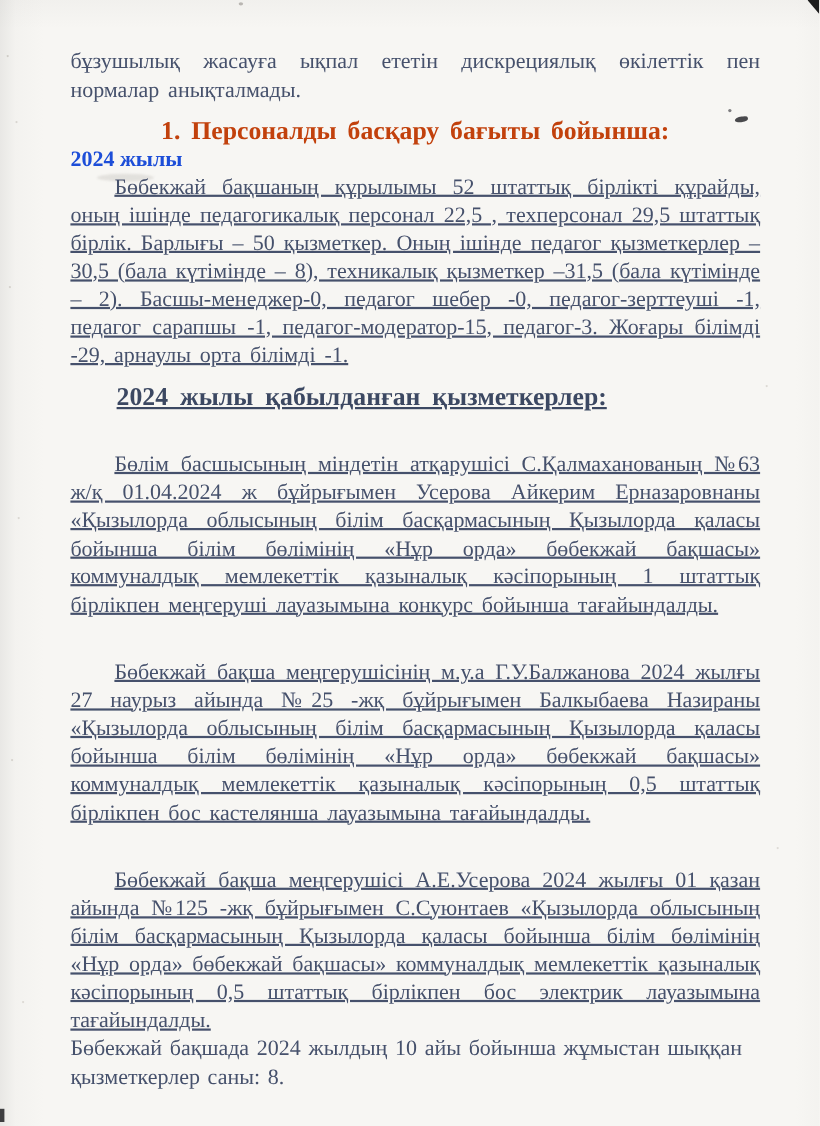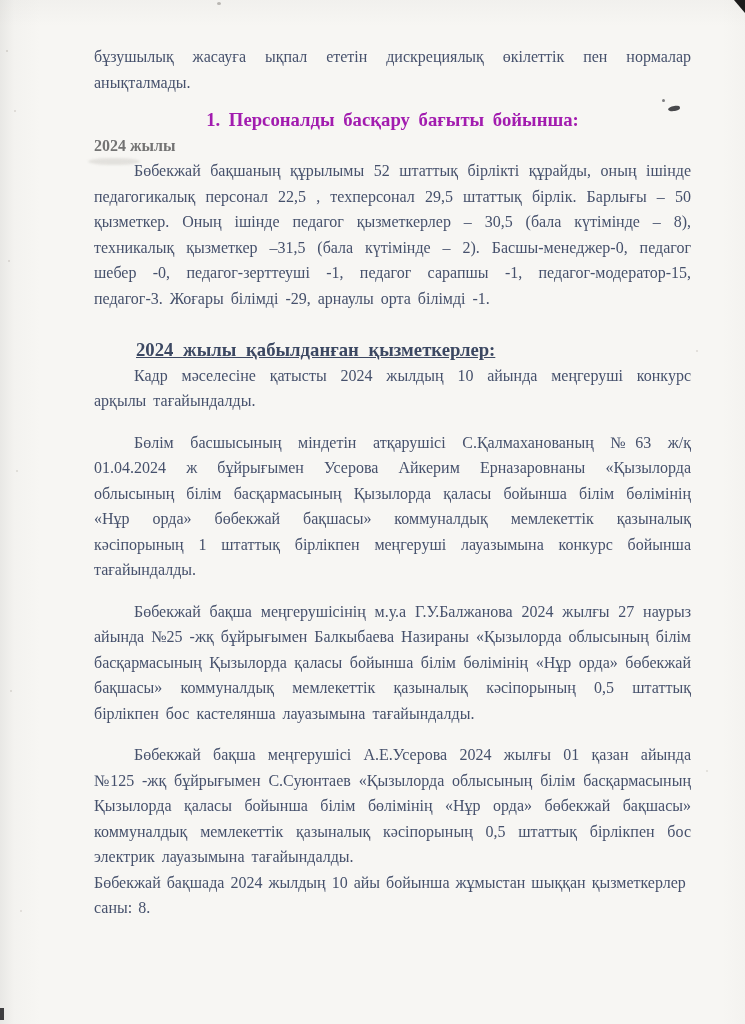--- a/index.html
+++ b/index.html
@@ -20,60 +20,61 @@
     inset: 0;
     background:
       linear-gradient(90deg, rgba(180,180,178,0.22) 0px, rgba(210,210,208,0.10) 14px, rgba(255,255,255,0) 40px),
       linear-gradient(180deg, rgba(190,190,188,0.10) 0px, rgba(255,255,255,0) 26px),
       linear-gradient(270deg, rgba(200,200,198,0.08) 0px, rgba(255,255,255,0) 22px),
       #f7f6f3;
   }
   .page {
     position: absolute;
     inset: 0;
-    padding: 44px 54px 0 94px;
+    padding: 44px 54px 0 64px;
     box-sizing: border-box;
     color: #46516c;
-    font-size: 16px;
+    font-size: 20px;
     line-height: 25.5px;
   }
   p, h3 {
     margin: 0;
   }
   .para {
     text-align: justify;
     word-spacing: 3px;
   }
   .indent {
     text-indent: 40px;
+    text-decoration: underline;
   }
   .gap-top {
-    margin-top: 16px;
+    margin-top: 36px;
   }
   .gap-top-lg {
     margin-top: 38px;
   }
   .heading-center {
     font-weight: bold;
     text-align: center;
-    color: #a21caf;
+    color: #c2410c;
     word-spacing: 4px;
     margin-top: 12px;
   }
   .year-label {
     font-weight: bold;
-    color: #737373;
+    color: #1d4ed8;
   }
   .heading-underline {
     font-weight: bold;
     text-decoration: underline;
     color: #3c4862;
     word-spacing: 5px;
     margin-left: 42px;
-    margin-top: 26px;
+    margin-top: 12px;
   }
   .para-left {
     text-align: left;
     word-spacing: 2px;
   }
   
   .corner-mark {
     position: absolute;
     top: 0;
     right: 0;
@@ -162,21 +163,20 @@
   <p class="para">бұзушылық жасауға ықпал ететін дискрециялық өкілеттік пен нормалар анықталмады.</p>
 
   <h3 class="heading-center">1. Персоналды басқару бағыты бойынша:</h3>
 
   <p class="year-label">2024 жылы</p>
 
   <p class="para indent">Бөбекжай бақшаның құрылымы 52 штаттық бірлікті құрайды, оның ішінде педагогикалық персонал 22,5 , техперсонал 29,5 штаттық бірлік. Барлығы – 50 қызметкер. Оның ішінде педагог қызметкерлер – 30,5 (бала күтімінде – 8), техникалық қызметкер –31,5 (бала күтімінде – 2). Басшы-менеджер-0, педагог шебер -0, педагог-зерттеуші -1, педагог сарапшы -1, педагог-модератор-15, педагог-3. Жоғары білімді -29, арнаулы орта білімді -1.</p>
 
   <h3 class="heading-underline">2024 жылы қабылданған қызметкерлер:</h3>
 
-  <p class="para indent">Кадр мәселесіне қатысты 2024 жылдың 10 айында меңгеруші конкурс арқылы тағайындалды.</p>
 
   <p class="para indent gap-top">Бөлім басшысының міндетін атқарушісі С.Қалмаханованың №63 ж/қ 01.04.2024 ж бұйрығымен Усерова Айкерим Ерназаровнаны «Қызылорда облысының білім басқармасының Қызылорда қаласы бойынша білім бөлімінің «Нұр орда» бөбекжай бақшасы» коммуналдық мемлекеттік қазыналық кәсіпорының 1 штаттық бірлікпен меңгеруші лауазымына конкурс бойынша тағайындалды.</p>
 
 
   <p class="para indent gap-top">Бөбекжай бақша меңгерушісінің м.у.а Г.У.Балжанова 2024 жылғы 27 наурыз айында №25 -жқ бұйрығымен Балкыбаева Назираны «Қызылорда облысының білім басқармасының Қызылорда қаласы бойынша білім бөлімінің «Нұр орда» бөбекжай бақшасы» коммуналдық мемлекеттік қазыналық кәсіпорының 0,5 штаттық бірлікпен бос кастелянша лауазымына тағайындалды.</p>
 
   <p class="para indent gap-top">Бөбекжай бақша меңгерушісі А.Е.Усерова 2024 жылғы 01 қазан айында №125 -жқ бұйрығымен С.Суюнтаев «Қызылорда облысының білім басқармасының Қызылорда қаласы бойынша білім бөлімінің «Нұр орда» бөбекжай бақшасы» коммуналдық мемлекеттік қазыналық кәсіпорының 0,5 штаттық бірлікпен бос электрик лауазымына тағайындалды.</p>
 
 
   <p class="para-left">Бөбекжай бақшада 2024 жылдың 10 айы бойынша жұмыстан шыққан қызметкерлер саны: 8.</p>

